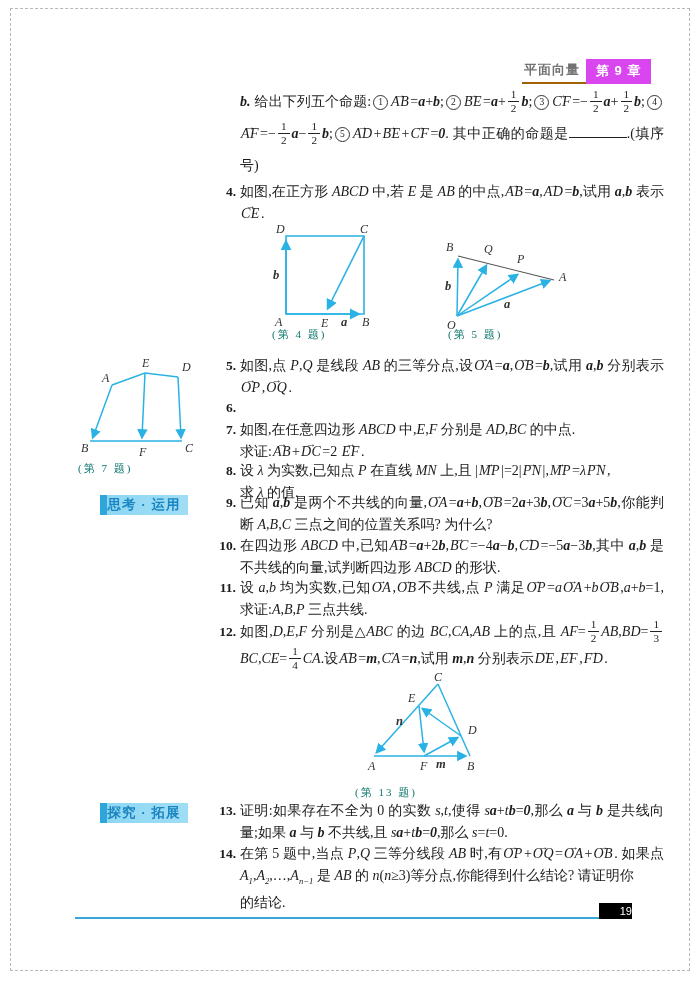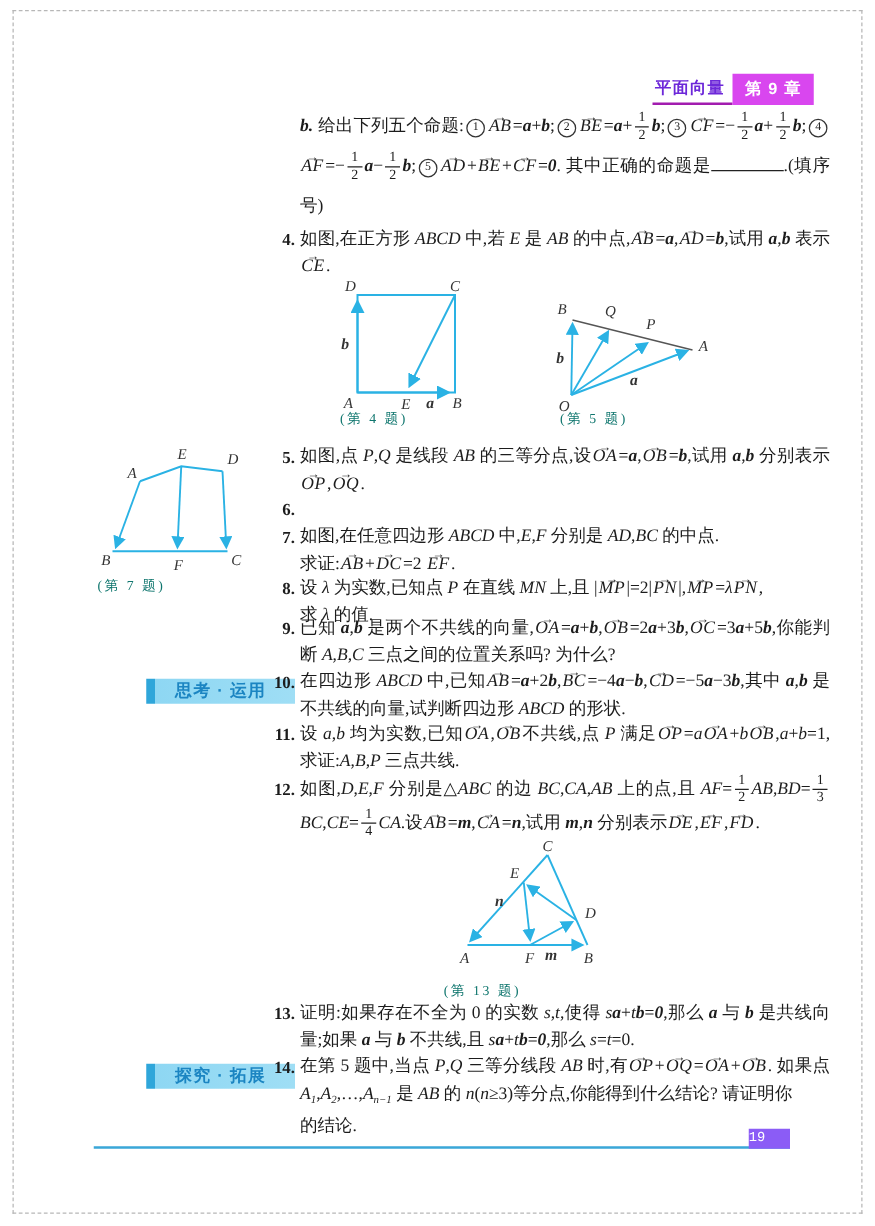--- a/index.html
+++ b/index.html
@@ -2,27 +2,27 @@
 <html><head>
 <meta charset="utf-8">
 <style>
   html,body{margin:0;padding:0;}
   body{width:700px;height:981px;background:#ffffff;position:relative;
        font-family:"Liberation Serif","DejaVu Serif",serif;color:#1c1c1c;overflow:hidden;}
   .frame{position:absolute;left:10px;top:8px;right:10px;bottom:10px;border:1px dashed #b7b7b7;}
   
   .header{position:absolute;top:59px;left:522px;display:flex;align-items:flex-end;
           font-family:"Liberation Sans","DejaVu Sans",sans-serif;font-size:13px;font-weight:bold;}
-  .h-title{color:#6d28d9;border-bottom:2px solid #a21caf;padding:2px 6px 3px 2px;letter-spacing:1px;}
+  .h-title{color:#737373;border-bottom:2px solid #a16207;padding:2px 6px 3px 2px;letter-spacing:1px;}
   .h-badge{background:#d946ef;color:#fff;padding:3px 10px 4px;letter-spacing:1px;}
   
-  .seclabel{position:absolute;left:117px;width:119px;height:20px;
+  .seclabel{position:absolute;left:100px;width:88px;height:20px;
             background:linear-gradient(90deg,#2fa6da 0,#2fa6da 7px,#8ed7f3 7px,#9fdef5 100%);
             color:#1b85c2;font-weight:bold;text-align:center;line-height:20px;font-size:13.5px;
-            font-family:"Liberation Sans","DejaVu Sans",sans-serif;letter-spacing:1px;margin-top:48px;}
+            font-family:"Liberation Sans","DejaVu Sans",sans-serif;letter-spacing:1px;}
   
   .prob{position:absolute;left:212px;width:452px;box-sizing:border-box;padding-left:28px;
         font-size:14px;line-height:21.5px;text-align:justify;}
   .prob .num{position:absolute;left:2px;width:22px;text-align:right;font-weight:bold;font-size:13.5px;}
   .prob-b{left:240px;width:424px;padding-left:0;line-height:32px;}
   .lh26{line-height:27px;}
   .mi{font-style:italic;}
   .mb{font-style:italic;font-weight:bold;}
   .num-b{font-style:italic;font-weight:bold;margin-right:4px;}
   .vec{font-style:italic;position:relative;display:inline-block;white-space:nowrap;padding:0 1px;letter-spacing:0.5px;}
@@ -35,22 +35,22 @@
         text-align:center;font-size:9.5px;font-style:normal;vertical-align:1px;margin:0 2px;}
   .blank{display:inline-block;width:58px;border-bottom:1px solid #222;height:1em;}
   sub{font-size:0.62em;}
   
   .fig{position:absolute;}
   .figcap{position:absolute;color:#0f766e;font-size:11px;letter-spacing:2px;text-align:left;}
   svg text{font-family:"Liberation Serif","DejaVu Serif",serif;font-size:12px;font-style:italic;fill:#333;}
   svg text.svb{font-weight:bold;font-size:12.5px;}
   
   .footline{position:absolute;left:75px;top:917px;width:557px;height:2px;background:#3aa7d8;}
-  .pagebadge{position:absolute;left:599px;top:903px;width:33px;height:16px;background:#8b5cf6;color:#fff;
-             font-size:11px;text-align:left;line-height:16px;font-family:Liberation Mono, monospace;}
+  .pagebadge{position:absolute;left:599px;top:903px;width:33px;height:16px;background:#000000;color:#fff;
+             font-size:11px;text-align:right;line-height:16px;font-family:Liberation Sans, sans-serif;}
 </style>
 </head>
 <body>
 
 <div class="frame"></div>
 
 <svg width="0" height="0" style="position:absolute">
   <defs>
     <marker id="ah" viewBox="0 0 10 10" refX="7.5" refY="5" markerWidth="7" markerHeight="7" orient="auto-start-reverse">
       <path d="M0,0 L10,5 L0,10 z" fill="#2ab2e4"></path>

